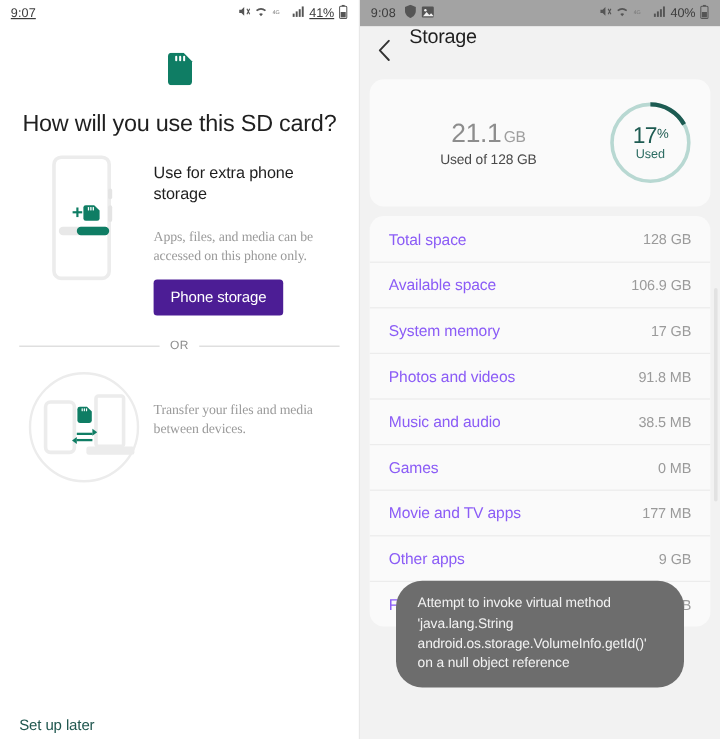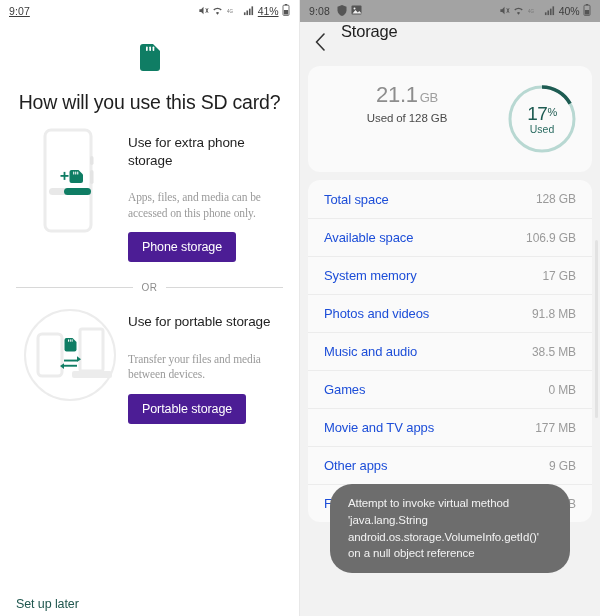--- a/index.html
+++ b/index.html
@@ -87,21 +87,21 @@
   .back-chevron { cursor:pointer; display:flex; align-items:center; }
   .appbar-title {
     font-size:16.5px; color:#1f1f1f; letter-spacing:-.2px;
   }
 
   .card {
     background:#fafafa; border-radius:12px;
     margin:4px 8px 0 8px; overflow:hidden;
   }
   .summary {
-    display:flex; padding:16px 4px 16px 4px;
+    display:flex; align-items:center; padding:16px 4px 16px 4px;
   }
   .sum-left {
     flex:1; text-align:center; padding-left:6px;
   }
   .sum-big {
     font-size:22px; color:#8d8d8d; letter-spacing:-.3px;
   }
   .sum-big .unit { font-size:13px; color:#9e9e9e; margin-left:2px; }
   .sum-sub {
     font-size:11.5px; color:#4a4a4a; margin-top:4px; letter-spacing:-.1px;
@@ -119,21 +119,21 @@
   .donut-pct .pc { font-size:11px; vertical-align:top; position:relative; top:3px;}
   .donut-used { font-size:10.5px; color:#2a6b61; margin-top:-2px; }
 
   .storage-list { margin:8px 8px 0 8px; border-radius:12px; overflow:hidden;
                   background:#fafafa; }
   .row {
     display:flex; align-items:center; justify-content:space-between;
     height:38px; padding:0 16px; cursor:pointer;
   }
   .row + .row { border-top:1px solid #ececec; }
-  .row-label { font-size:13px; color:#1d4ed8; letter-spacing:-.1px; }
+  .row-label { font-size:13px; color:#8b5cf6; letter-spacing:-.1px; }
   .row-value { font-size:12px; color:#9a9a9a; letter-spacing:-.1px; }
 
   .scrollbar-track {
     position:absolute; right:2px; top:240px; width:3px; height:178px;
     background:#e2e2e2; border-radius:2px;
   }
 
   .toast {
     position:absolute; left:30px; bottom:43px; width:240px;
     background:#6d6d6d; color:#f2f2f2; border-radius:22px;
@@ -243,23 +243,21 @@
           <rect x="49.6" y="32.2" width="1" height="2.6" rx=".5" fill="#ffffff"></rect>
           <g fill="#0f7d64">
             <rect x="42" y="52.6" width="13" height="1.9"></rect>
             <path d="M55 49.3l4 2.9-4 2.9z"></path>
             <rect x="42" y="57.8" width="13" height="1.9"></rect>
             <path d="M42 56.2l-4 2.9 4 2.9z"></path>
           </g>
         </svg>
       </div>
       <div class="opt-body">
-        <div class="opt-title">Use for portable storage</div>
         <div class="opt-desc">Transfer your files and media between devices.</div>
-        <button class="btn-teal">Portable storage</button>
       </div>
     </div>
 
     <a class="setup-later">Set up later</a>
   </div>
 
   <div class="right-screen">
 
     <div class="rs-statusbar">
       <span class="sb-time">9:08</span>

